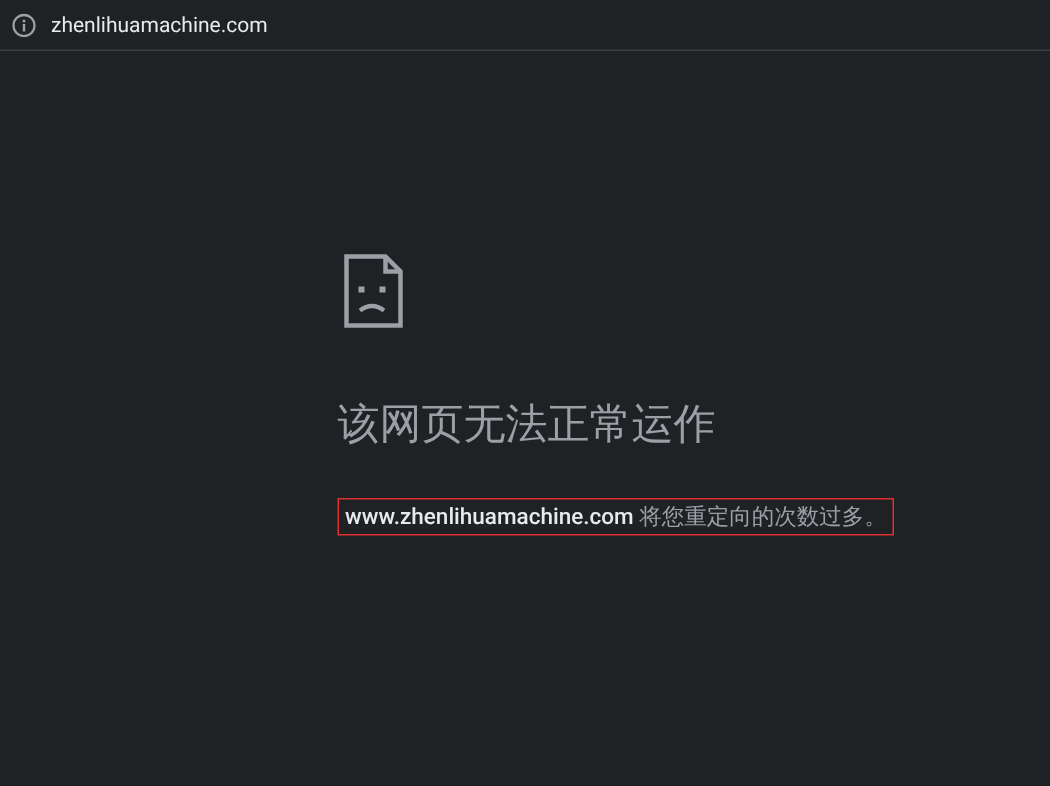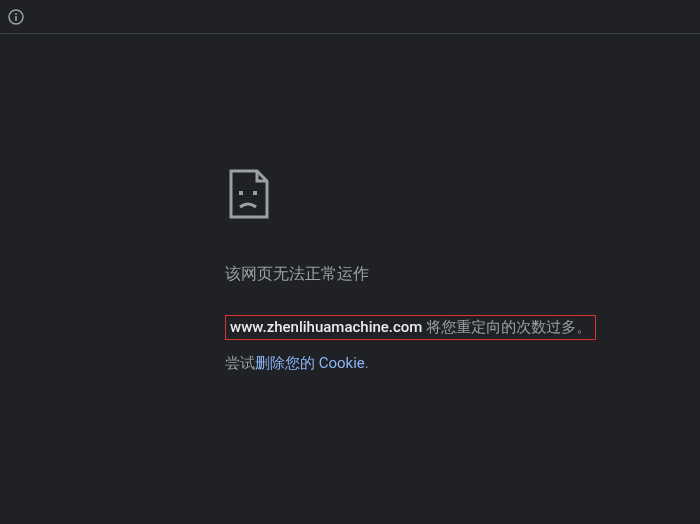--- a/index.html
+++ b/index.html
@@ -36,21 +36,21 @@
       padding-top: 135px;
       padding-left: 225px;
     }
     .sad-file-icon {
       width: 50px;
       height: 50px;
       margin-bottom: 45px;
     }
     .error-title {
       color: #9aa0a6;
-      font-size: 16px;
+      font-size: 28px;
       font-weight: 400;
       margin-bottom: 30px;
     }
     .error-message {
       color: #9aa0a6;
       font-size: 15px;
       margin-bottom: 14px;
       border: 1px solid #e03030;
       padding: 2px 4px;
       display: inline-block;
@@ -88,37 +88,35 @@
 <body>
 
 <div class="address-bar">
   <span class="info-icon">
     <svg viewBox="0 0 16 16" fill="none">
       <circle cx="8" cy="8" r="7" stroke="#9aa0a6" stroke-width="1.5"></circle>
       <circle cx="8" cy="5" r="1" fill="#9aa0a6"></circle>
       <rect x="7.2" y="7" width="1.6" height="5" fill="#9aa0a6"></rect>
     </svg>
   </span>
+  <span class="url-text">zhenlihuamachine.com</span>
 </div>
 
 <div class="content">
   <div class="sad-file-icon">
     <svg viewBox="0 0 50 50" fill="none">
       <path d="M6 2 L32 2 L42 12 L42 48 L6 48 Z" stroke="#9aa0a6" stroke-width="3" fill="none"></path>
       <path d="M32 2 L32 12 L42 12" stroke="#9aa0a6" stroke-width="3" fill="none"></path>
       <rect x="14" y="22" width="4" height="4" fill="#9aa0a6"></rect>
       <rect x="28" y="22" width="4" height="4" fill="#9aa0a6"></rect>
       <path d="M15 38 Q23 32 31 38" stroke="#9aa0a6" stroke-width="3" fill="none"></path>
     </svg>
   </div>
 
   <h1 class="error-title">该网页无法正常运作</h1>
 
   <div class="error-message">
     <span class="domain">www.zhenlihuamachine.com</span><span> 将您重定向的次数过多。</span>
   </div>
 
-  <div class="suggestion">
-    <span>尝试</span><span class="link">删除您的 Cookie</span><span>.</span>
-  </div>
 
 
 </div>
 
 </body></html>

